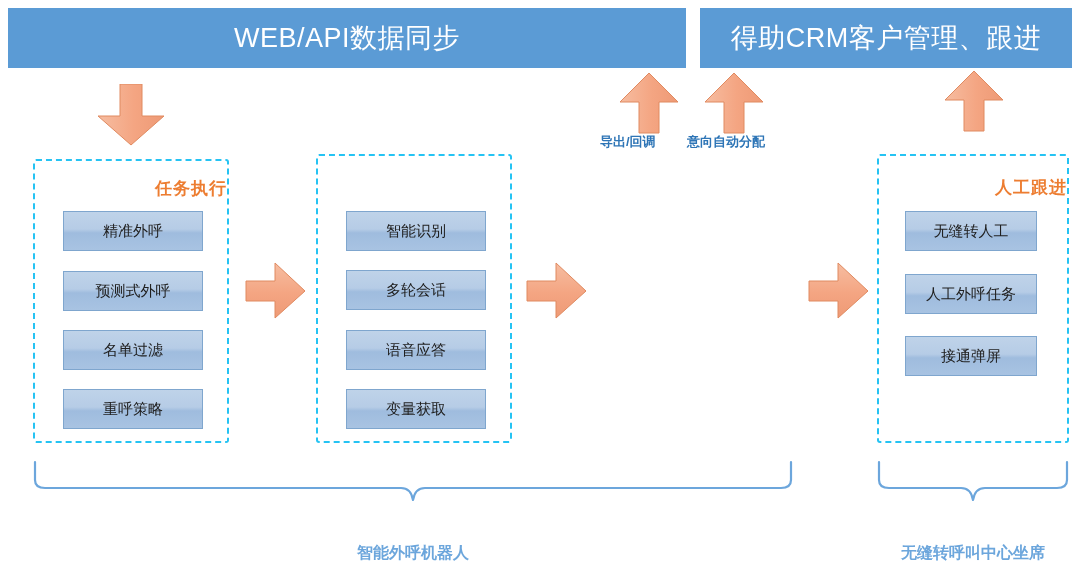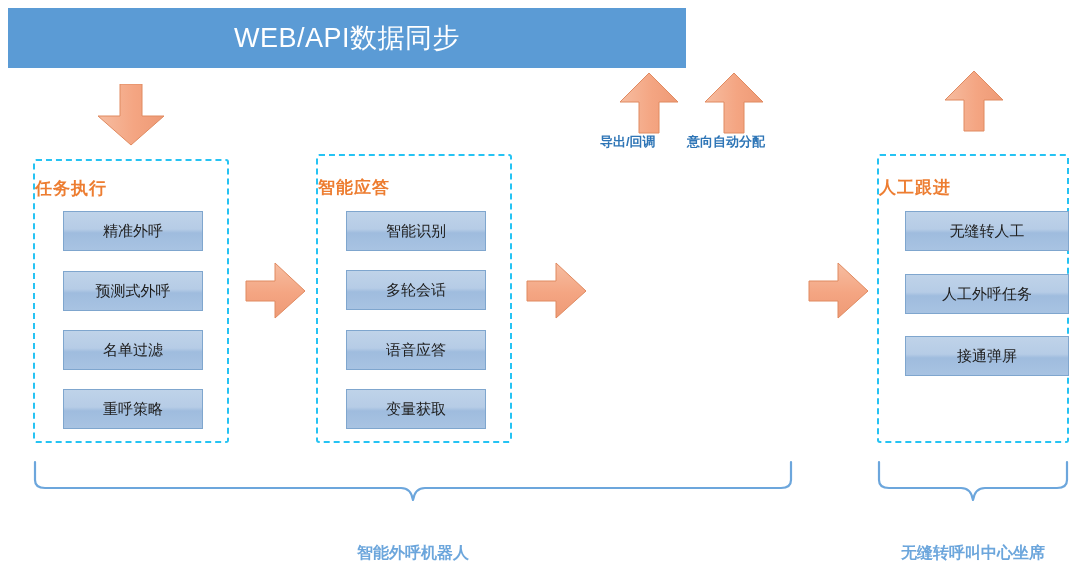--- a/index.html
+++ b/index.html
@@ -69,21 +69,21 @@
   }
   #stage-0 { left: 33px;  top: 159px; width: 196px; height: 284px; }
   #stage-1 { left: 316px; top: 154px; width: 196px; height: 289px; }
   #stage-2 { left: 597px; top: 154px; width: 196px; height: 289px; }
   #stage-3 { left: 877px; top: 154px; width: 192px; height: 289px; }
 
   .stage-title {
     position: absolute;
     left: 0;
     width: 100%;
-    text-align: left;
+    text-align: right;
     color: #ED7D31;
     font-weight: bold;
     font-size: 17px;
     letter-spacing: 1px;
   }
   #stage-0 .stage-title { top: 16px; }
   #stage-1 .stage-title, #stage-2 .stage-title, #stage-3 .stage-title { top: 20px; }
 
   .item {
     position: absolute;
@@ -92,21 +92,21 @@
     height: 40px;
     display: flex;
     align-items: center;
     justify-content: center;
     font-size: 15px;
     color: #202020;
     box-sizing: border-box;
     border: 1px solid #7FA6CE;
     background: linear-gradient(to bottom, #BFD3E9 0%, #B6CCE6 45%, #9FBCDE 55%, #A8C3E2 100%);
   }
-  #stage-3 .item { left: 26px; width: 164px; }
+  #stage-3 .item { left: 26px; width: 132px; }
 
   
   .bracket { position: absolute; }
   .bracket svg { display: block; width: 100%; height: 100%; }
   #bracket-left  { left: 33px;  top: 460px; width: 760px; height: 42px; }
   #bracket-right { left: 877px; top: 460px; width: 192px; height: 42px; }
 
   .bracket-caption {
     position: absolute;
     color: #6CA6DC;
@@ -119,20 +119,23 @@
   #bracket-caption-left  { left: 283px; top: 520px; width: 260px; }
   #bracket-caption-right { left: 873px; top: 520px; width: 200px; }
 </style>
 </head>
 <body>
 
 <div id="canvas">
 
   <div class="banner" id="banner-left">
     <span>WEB/API数据同步</span>
+  </div>
+  <div class="banner" id="banner-right">
+    <span>得助CRM客户管理、跟进</span>
   </div>
 
   <div class="arrow" id="arrow-down-1">
     <svg viewBox="0 0 70 62" preserveAspectRatio="none">
       <defs>
         <linearGradient id="gDown" x1="0" y1="0" x2="1" y2="0">
           <stop offset="0%" stop-color="#F6BDA1"></stop>
           <stop offset="55%" stop-color="#F4A582"></stop>
           <stop offset="100%" stop-color="#EE9A76"></stop>
         </linearGradient>
@@ -192,21 +195,20 @@
 
   <div class="stage" id="stage-0">
     <div class="stage-title">任务执行</div>
     <div class="item" style="top:50px">精准外呼</div>
     <div class="item" style="top:110px">预测式外呼</div>
     <div class="item" style="top:169px">名单过滤</div>
     <div class="item" style="top:228px">重呼策略</div>
   </div>
 
   <div class="stage" id="stage-1">
-    <div class="stage-title">智能应答</div>
     <div class="item" style="top:55px">智能识别</div>
     <div class="item" style="top:114px">多轮会话</div>
     <div class="item" style="top:233px">变量获取</div>
     <div class="item" style="top:174px">语音应答</div>
   </div>
 
 
   <div class="stage" id="stage-3">
     <div class="stage-title">人工跟进</div>
     <div class="item" style="top:55px">无缝转人工</div>

